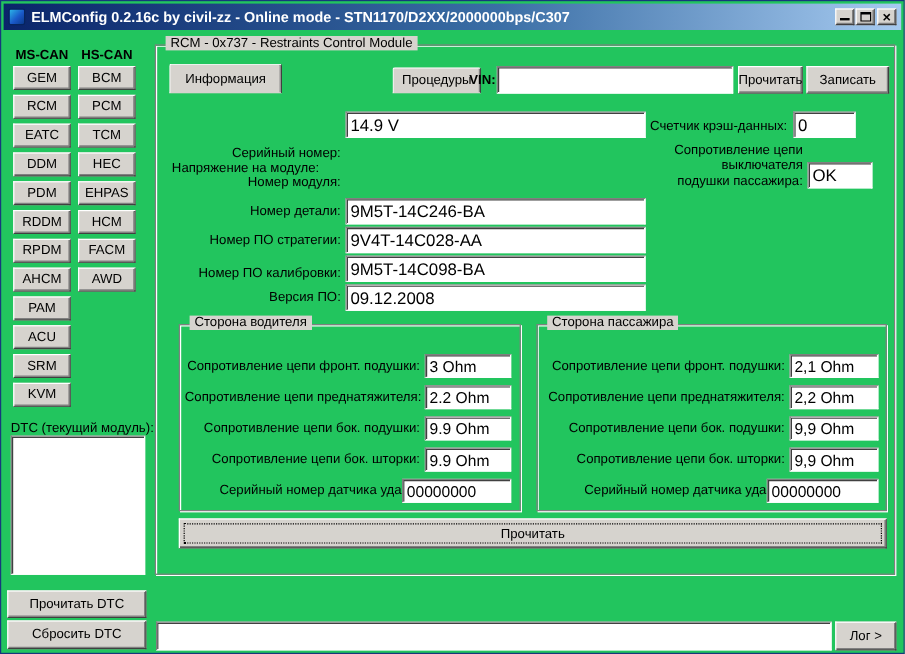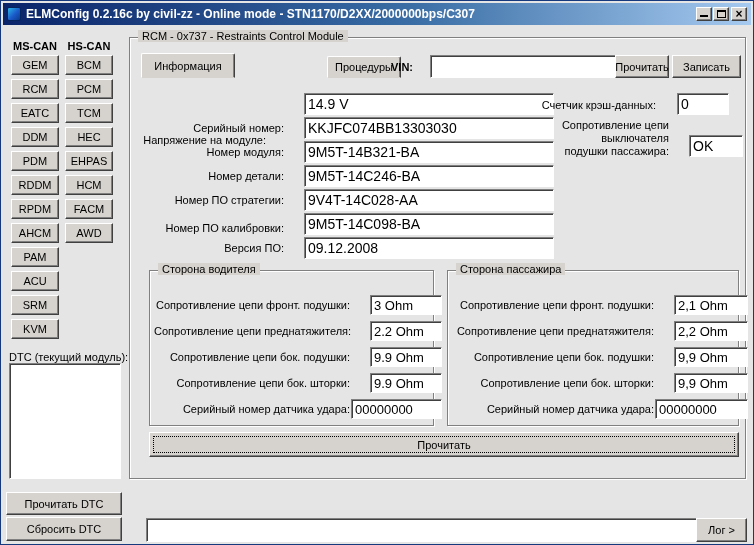--- a/index.html
+++ b/index.html
@@ -1,18 +1,18 @@
 <!DOCTYPE html>
 <html><head>
 <meta charset="utf-8">
 <style>
   * { box-sizing: border-box; margin: 0; padding: 0; }
   html,body { width:754px; height:545px; background:#d6d3ce; font-family:"Liberation Sans", sans-serif; }
   .win {
-    position:relative; width:754px; height:545px; background:#e5e5e5;
+    position:relative; width:754px; height:545px; background:#22c55e;
     border:1px solid #16387c; overflow:hidden; font-size:11px; color:#000;
   }
   
   .raised {
     background:#d6d3ce;
     border:1px solid; border-color:#ffffff #404040 #404040 #ffffff;
     box-shadow: inset -1px -1px 0 #808080;
   }
   .sunken {
     background:#ffffff;
@@ -57,21 +57,21 @@
     box-shadow: inset -1px 0 0 #808080;
     border-top-left-radius:2px; border-top-right-radius:2px;
     display:flex; align-items:center; justify-content:center; font-size:11px;
   }
   .tab.active { z-index:2; font-weight:normal; }
   
   .lbl { position:absolute; white-space:nowrap; }
   .r-lbl { position:absolute; text-align:right; white-space:nowrap; }
   input.val {
     position:absolute; font-family:"Liberation Sans", sans-serif; font-size:14px;
-    padding:0 3px; outline:none; height:22px;margin-left:16px;
+    padding:0 3px; outline:none; height:22px;
   }
   input.val-s { height:20px; font-size:13px; }
   .focus-dots { position:absolute; inset:3px; border:1px dotted #000; pointer-events:none; }
 </style>
 </head>
 <body>
 
 <div class="win">
 
   <div class="titlebar">
@@ -132,22 +132,20 @@
 
   <div class="r-lbl" style="left:112px; top:97px;  width:153px;margin-top:36px;">Напряжение на модуле:</div>
   <div class="r-lbl" style="left:130px; top:121px; width:153px;">Серийный номер:</div>
   <div class="r-lbl" style="left:130px; top:145px; width:153px;">Номер модуля:</div>
   <div class="r-lbl" style="left:130px; top:169px; width:153px;">Номер детали:</div>
   <div class="r-lbl" style="left:130px; top:193px; width:153px;">Номер ПО стратегии:</div>
   <div class="r-lbl" style="left:130px; top:221px; width:153px;">Номер ПО калибровки:</div>
   <div class="r-lbl" style="left:130px; top:241px; width:153px;">Версия ПО:</div>
 
   <input class="val sunken" style="left: 287px; top: 92px; width: 250px;" value="14.9 V">
-  <input class="val sunken" style="left: 287px; top: 116px; width: 250px;" value="KKJFC074BB13303030">
-  <input class="val sunken" style="left: 287px; top: 140px; width: 250px;" value="9M5T-14B321-BA">
   <input class="val sunken" style="left: 287px; top: 164px; width: 250px;" value="9M5T-14C246-BA">
   <input class="val sunken" style="left: 287px; top: 188px; width: 250px;" value="9V4T-14C028-AA">
   <input class="val sunken" style="left: 287px; top: 212px; width: 250px;" value="9M5T-14C098-BA">
   <input class="val sunken" style="left: 287px; top: 236px; width: 250px;" value="09.12.2008">
 
   <div class="r-lbl" style="left:500px; top:98px; width:155px;">Счетчик крэш-данных:</div>
   <input class="val sunken" style="left: 660px; top: 92px; width: 52px;" value="0">
 
   <div class="r-lbl" style="left:520px; top:118px; width:148px; line-height:13px;">
     <div>Сопротивление цепи</div>

